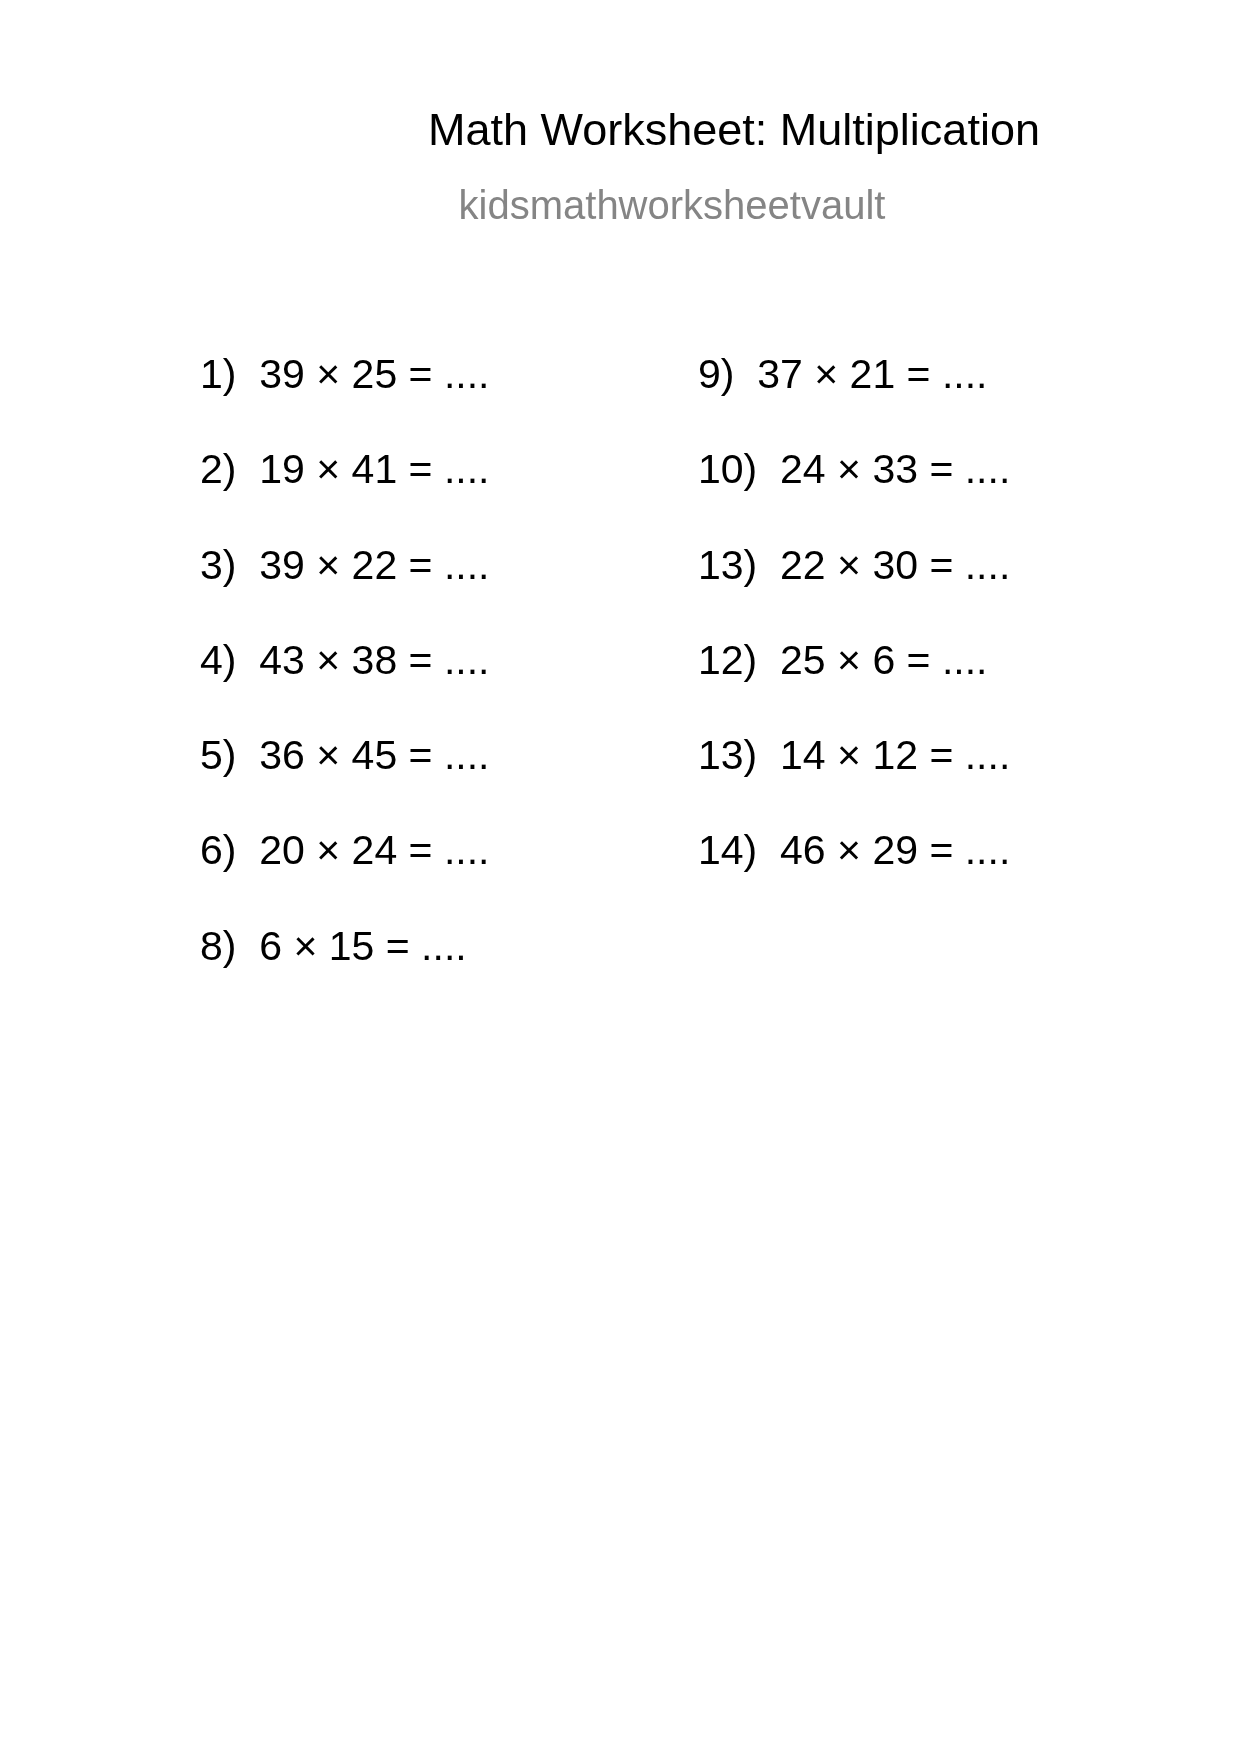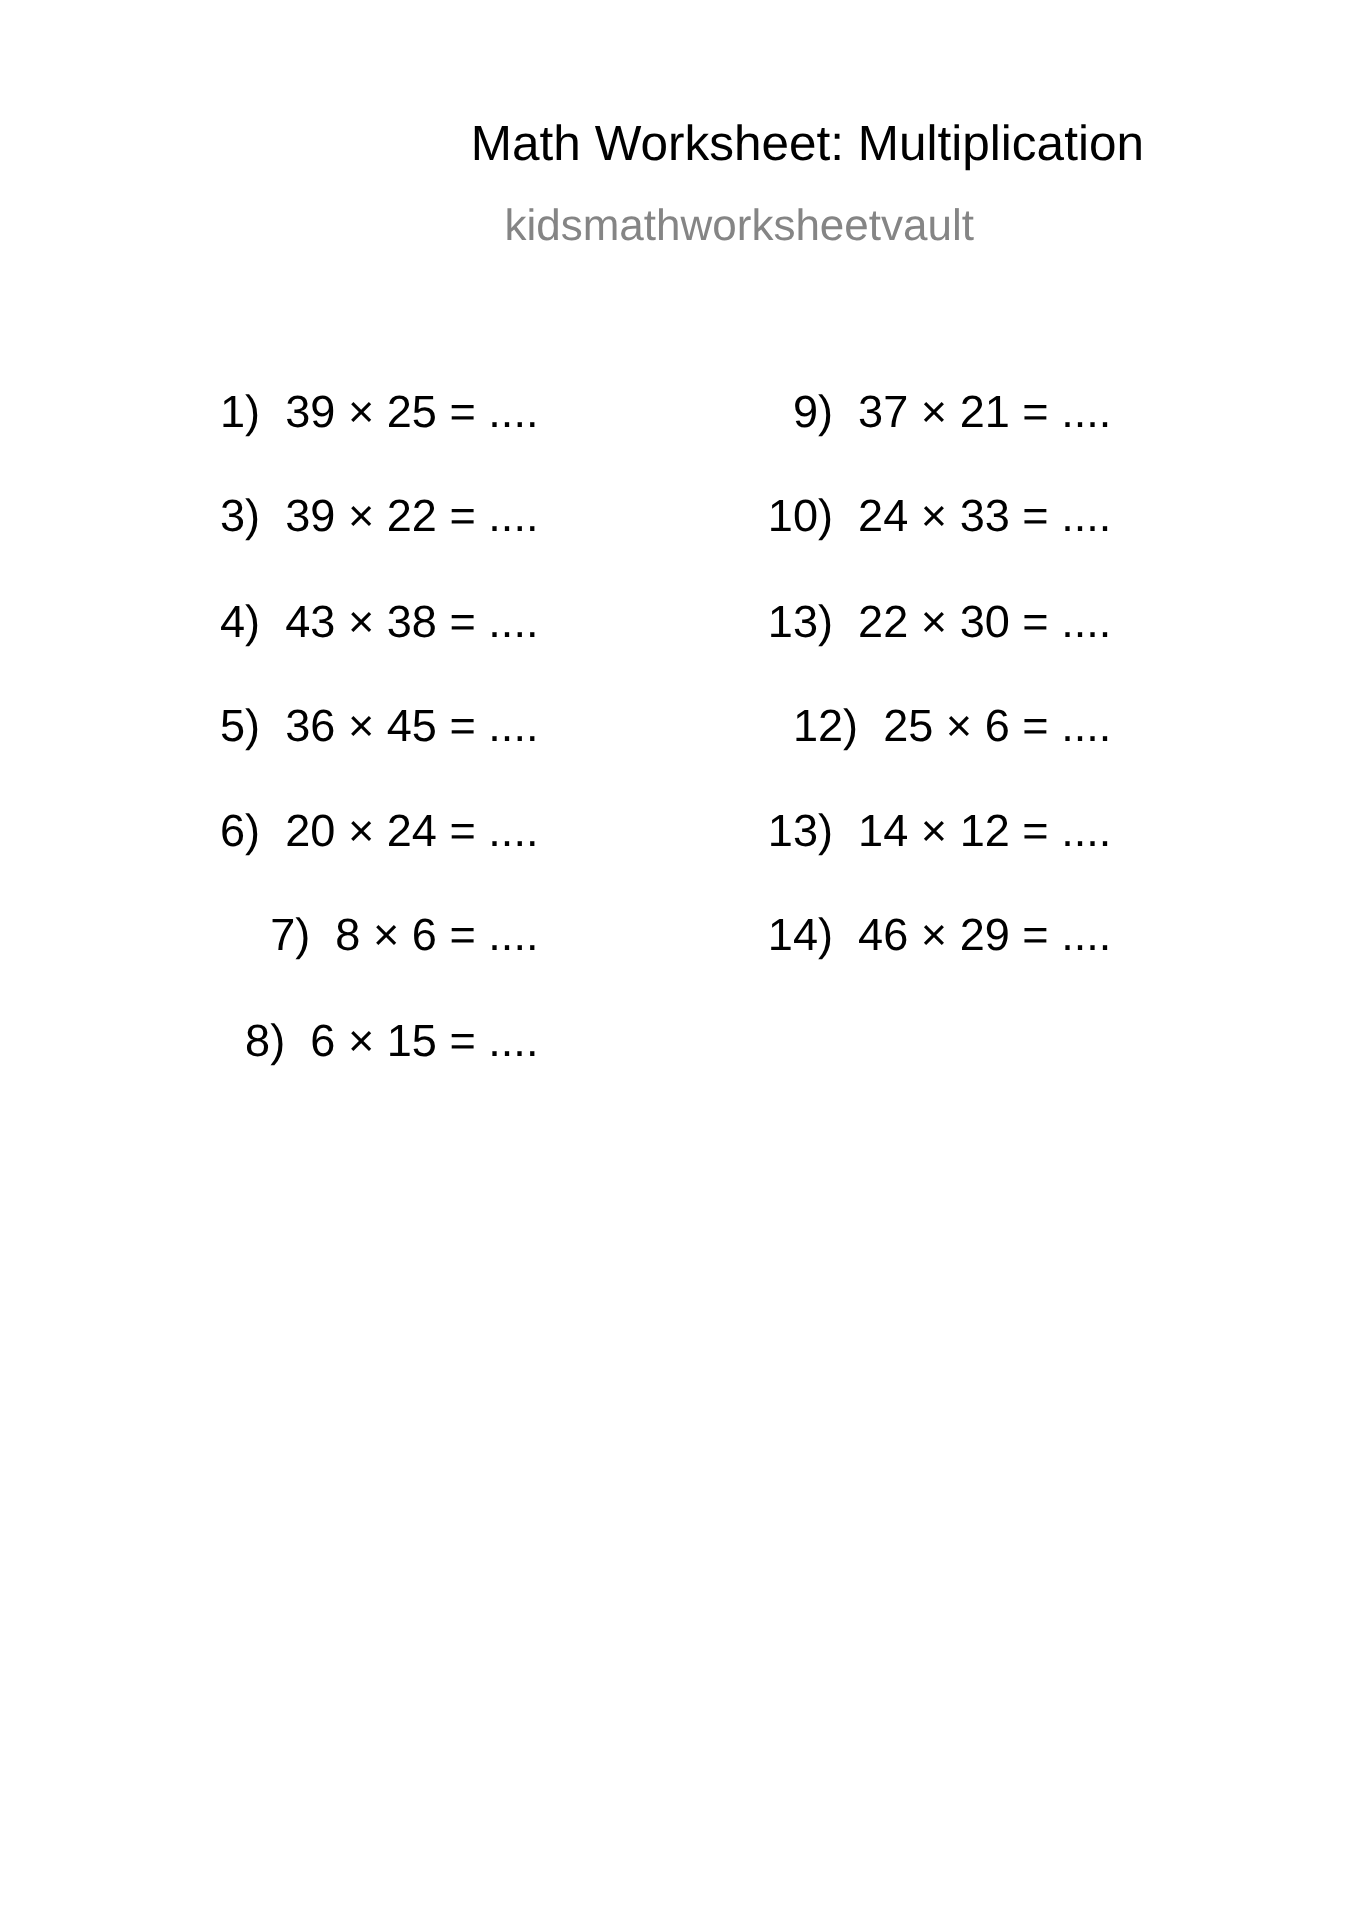--- a/index.html
+++ b/index.html
@@ -2,40 +2,40 @@
 <html><head>
   <meta charset="utf-8">
   <style>
     html, body { margin: 0; padding: 0; background: #ffffff; }
     body { width: 1240px; height: 1754px; position: relative; overflow: hidden;
            font-family: "Liberation Sans", sans-serif; color: #000; }
     .title { position: absolute; left: 0; width: 1240px; top: 98px; text-align: center;
              font-size: 45px; line-height: 64px; padding-left: 228px; box-sizing: border-box; white-space: nowrap; }
     .subtitle { position: absolute; left: 0; width: 1240px; top: 182px; text-align: center;
                 font-size: 40px; line-height: 46px; color: #858585; padding-left: 104px; box-sizing: border-box; white-space: nowrap; }
-    .col { position: absolute; top: 350px; text-align: right; }
+    .col { position: absolute; top: 350px; }
     .col.left { left: 200px; }
     .col.right { left: 698px; }
     .problem { height: 95.3px; font-size: 41px; line-height: 48px; white-space: pre; }
     .num { display: inline-block; }
   </style>
 </head>
 <body>
 
 <div>
   <div class="title">Math Worksheet: Multiplication</div>
   <div class="subtitle">kidsmathworksheetvault</div>
 
   <div class="col left">
     <div class="problem"><span class="num">1)</span>  <span>39 × 25 = ....</span></div>
+    <div class="problem"><span class="num">2)</span>  <span>19 × 41 = ....</span></div>
     <div class="problem"><span class="num">3)</span>  <span>39 × 22 = ....</span></div>
     <div class="problem"><span class="num">4)</span>  <span>43 × 38 = ....</span></div>
     <div class="problem"><span class="num">5)</span>  <span>36 × 45 = ....</span></div>
     <div class="problem"><span class="num">6)</span>  <span>20 × 24 = ....</span></div>
-    <div class="problem"><span class="num">7)</span>  <span>8 × 6 = ....</span></div>
     <div class="problem"><span class="num">8)</span>  <span>6 × 15 = ....</span></div>
   </div>
 
   <div class="col right">
     <div class="problem"><span class="num">9)</span>  <span>37 × 21 = ....</span></div>
     <div class="problem"><span class="num">10)</span>  <span>24 × 33 = ....</span></div>
     <div class="problem"><span class="num">13)</span>  <span>22 × 30 = ....</span></div>
     <div class="problem"><span class="num">12)</span>  <span>25 × 6 = ....</span></div>
     <div class="problem"><span class="num">13)</span>  <span>14 × 12 = ....</span></div>
     <div class="problem"><span class="num">14)</span>  <span>46 × 29 = ....</span></div>

